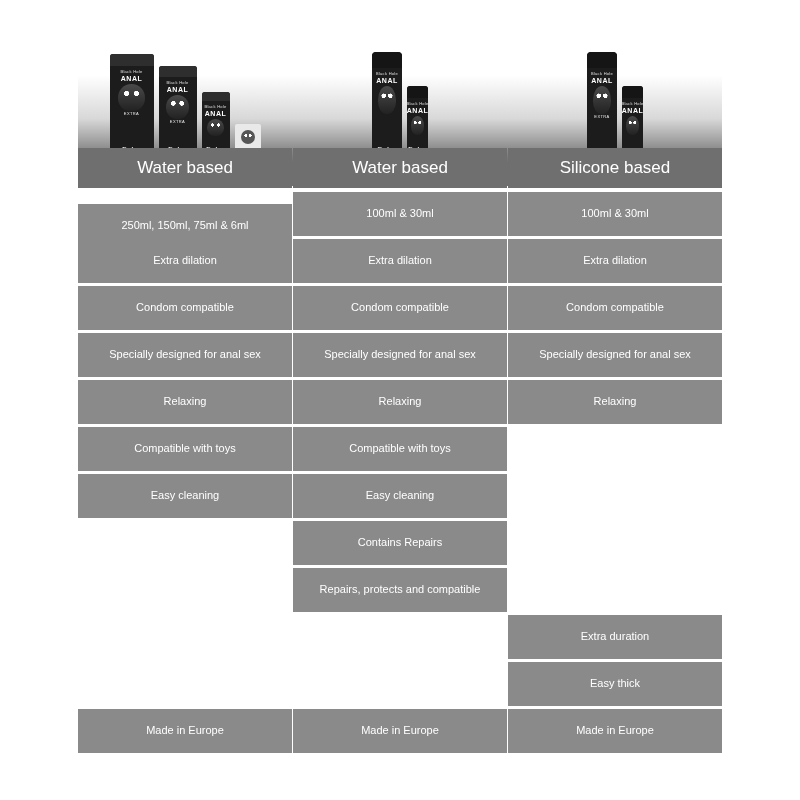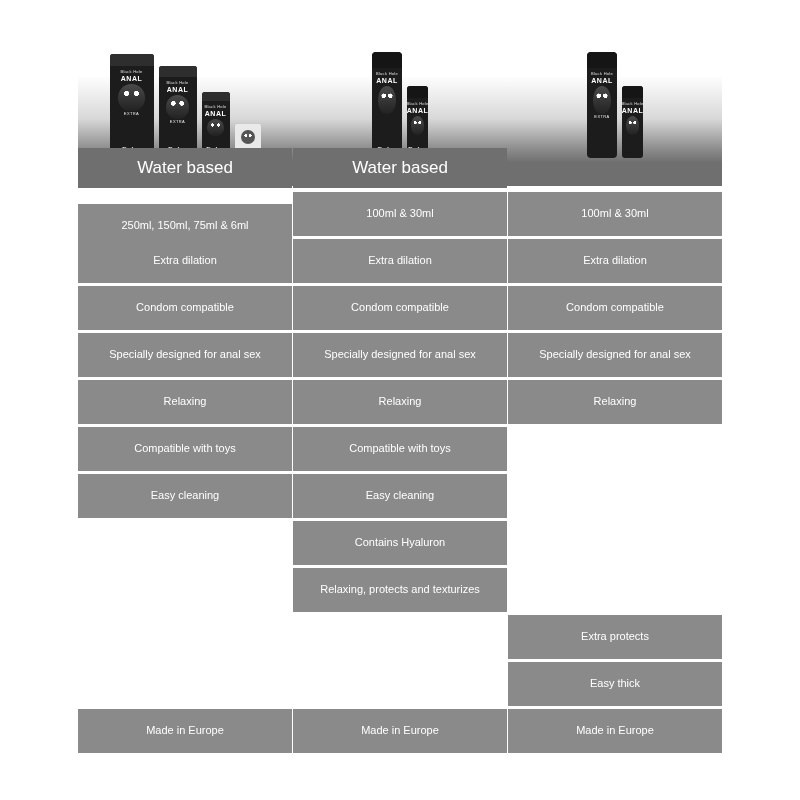--- a/index.html
+++ b/index.html
@@ -229,20 +229,21 @@
         <div class="brand">Black Hole</div>
         <div class="word">ANAL</div>
         <div class="face"></div>
       </div>
     </div>
   </div>
 
   <div class="header-row">
     <div class="header-cell c1">Water based</div>
     <div class="header-cell c2">Water based</div>
+    <div class="header-cell c3">Silicone based</div>
   </div>
 
   <div class="grid">
 
     <div class="col c1">
       <div class="cell" style="top:12px">250ml, 150ml, 75ml &amp; 6ml</div>
       <div class="cell" style="top:47px">Extra dilation</div>
       <div class="cell" style="top:94px">Condom compatible</div>
       <div class="cell" style="top:141px">Specially designed for anal sex</div>
       <div class="cell" style="top:188px">Relaxing</div>
@@ -256,36 +257,36 @@
     </div>
 
     <div class="col c2">
       <div class="cell" style="top:0px">100ml &amp; 30ml</div>
       <div class="cell" style="top:47px">Extra dilation</div>
       <div class="cell" style="top:94px">Condom compatible</div>
       <div class="cell" style="top:141px">Specially designed for anal sex</div>
       <div class="cell" style="top:188px">Relaxing</div>
       <div class="cell" style="top:235px">Compatible with toys</div>
       <div class="cell" style="top:282px">Easy cleaning</div>
-      <div class="cell" style="top:329px">Contains Hyaluron</div>
-      <div class="cell" style="top:376px">Relaxing, protects and texturizes</div>
+      <div class="cell" style="top:329px">Contains Repairs</div>
+      <div class="cell" style="top:376px">Repairs, protects and compatible</div>
       <div class="cell empty" style="top:423px"></div>
       <div class="cell empty" style="top:470px"></div>
       <div class="cell" style="top:517px">Made in Europe</div>
     </div>
 
     <div class="col c3">
       <div class="cell" style="top:0px">100ml &amp;  30ml</div>
       <div class="cell" style="top:47px">Extra dilation</div>
       <div class="cell" style="top:94px">Condom compatible</div>
       <div class="cell" style="top:141px">Specially designed for anal sex</div>
       <div class="cell" style="top:188px">Relaxing</div>
       <div class="cell empty" style="top:235px"></div>
       <div class="cell empty" style="top:282px"></div>
       <div class="cell empty" style="top:329px"></div>
       <div class="cell empty" style="top:376px"></div>
-      <div class="cell" style="top:423px">Extra protects</div>
+      <div class="cell" style="top:423px">Extra duration</div>
       <div class="cell" style="top:470px">Easy thick</div>
       <div class="cell" style="top:517px">Made in Europe</div>
     </div>
 
   </div>
 </div>
 
 </body></html>

